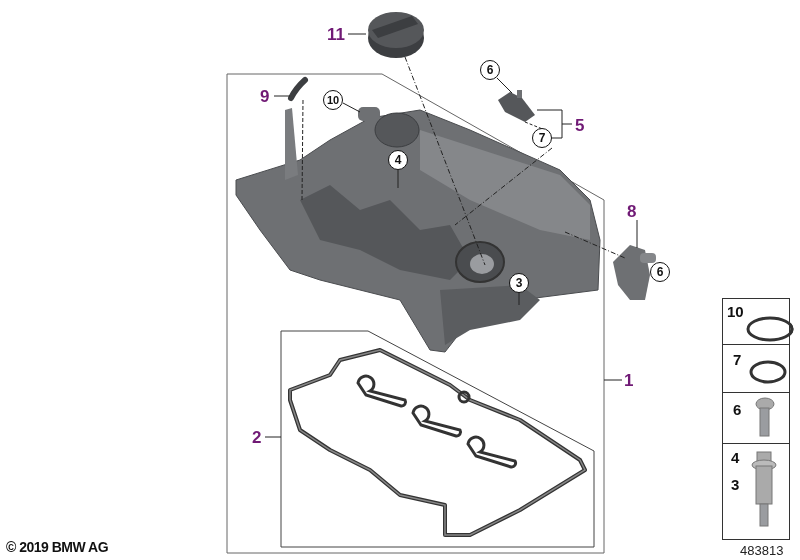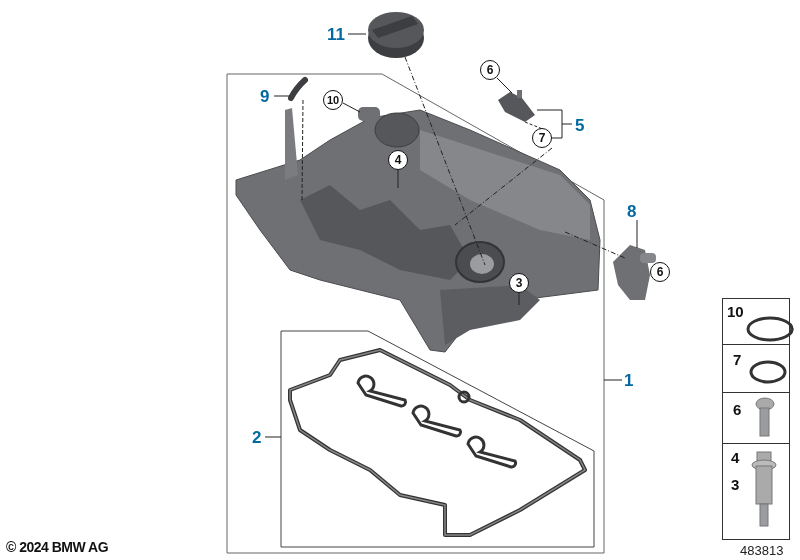--- a/index.html
+++ b/index.html
@@ -1,18 +1,18 @@
 <!DOCTYPE html>
 <html><head>
 <meta charset="utf-8">
 <style>
   html,body{margin:0;padding:0;background:#fff;}
   body{width:800px;height:560px;position:relative;overflow:hidden;font-family:"Liberation Sans",sans-serif;}
   svg.main{position:absolute;left:0;top:0;}
-  .lbl{position:absolute;font-weight:bold;font-size:17px;color:#0369a1;line-height:1;}
+  .lbl{position:absolute;font-weight:bold;font-size:17px;color:#701a75;line-height:1;}
   .circ{position:absolute;width:20px;height:20px;border:1.6px solid #111;border-radius:50%;background:#fff;font-weight:bold;font-size:12px;color:#111;display:flex;align-items:center;justify-content:center;box-sizing:border-box;}
   .copy{position:absolute;left:6px;top:539px;font-weight:bold;font-size:14px;color:#111;letter-spacing:-0.5px;}
   .code{position:absolute;left:740px;top:543px;font-size:13px;color:#222;}
   .legend-box{position:absolute;left:722px;border:1px solid #333;background:#fff;box-sizing:border-box;}
   .legend-num{position:absolute;font-weight:bold;font-size:15px;color:#111;}
 </style>
 </head>
 <body>
 
 <svg class="main" width="800" height="560">
@@ -125,14 +125,14 @@
   <ellipse cx="770" cy="329" rx="22" ry="11" fill="none" stroke="#333" stroke-width="3"></ellipse>
   <ellipse cx="768" cy="372" rx="17" ry="10" fill="none" stroke="#333" stroke-width="3"></ellipse>
   <ellipse cx="765" cy="404" rx="9" ry="6" fill="#aaa" stroke="#777"></ellipse>
   <rect x="760" y="408" width="9" height="28" fill="#9a9ca0" stroke="#777"></rect>
   <rect x="757" y="452" width="14" height="12" fill="#aaa" stroke="#777"></rect>
   <ellipse cx="764" cy="465" rx="12" ry="5" fill="#bbb" stroke="#777"></ellipse>
   <rect x="756" y="466" width="16" height="38" fill="#aaa" stroke="#777"></rect>
   <rect x="760" y="504" width="8" height="22" fill="#9a9ca0" stroke="#777"></rect>
 </svg>
 
-<div class="copy">© 2024 BMW AG</div>
+<div class="copy">© 2019 BMW AG</div>
 <div class="code">483813</div>
 
 </body></html>

